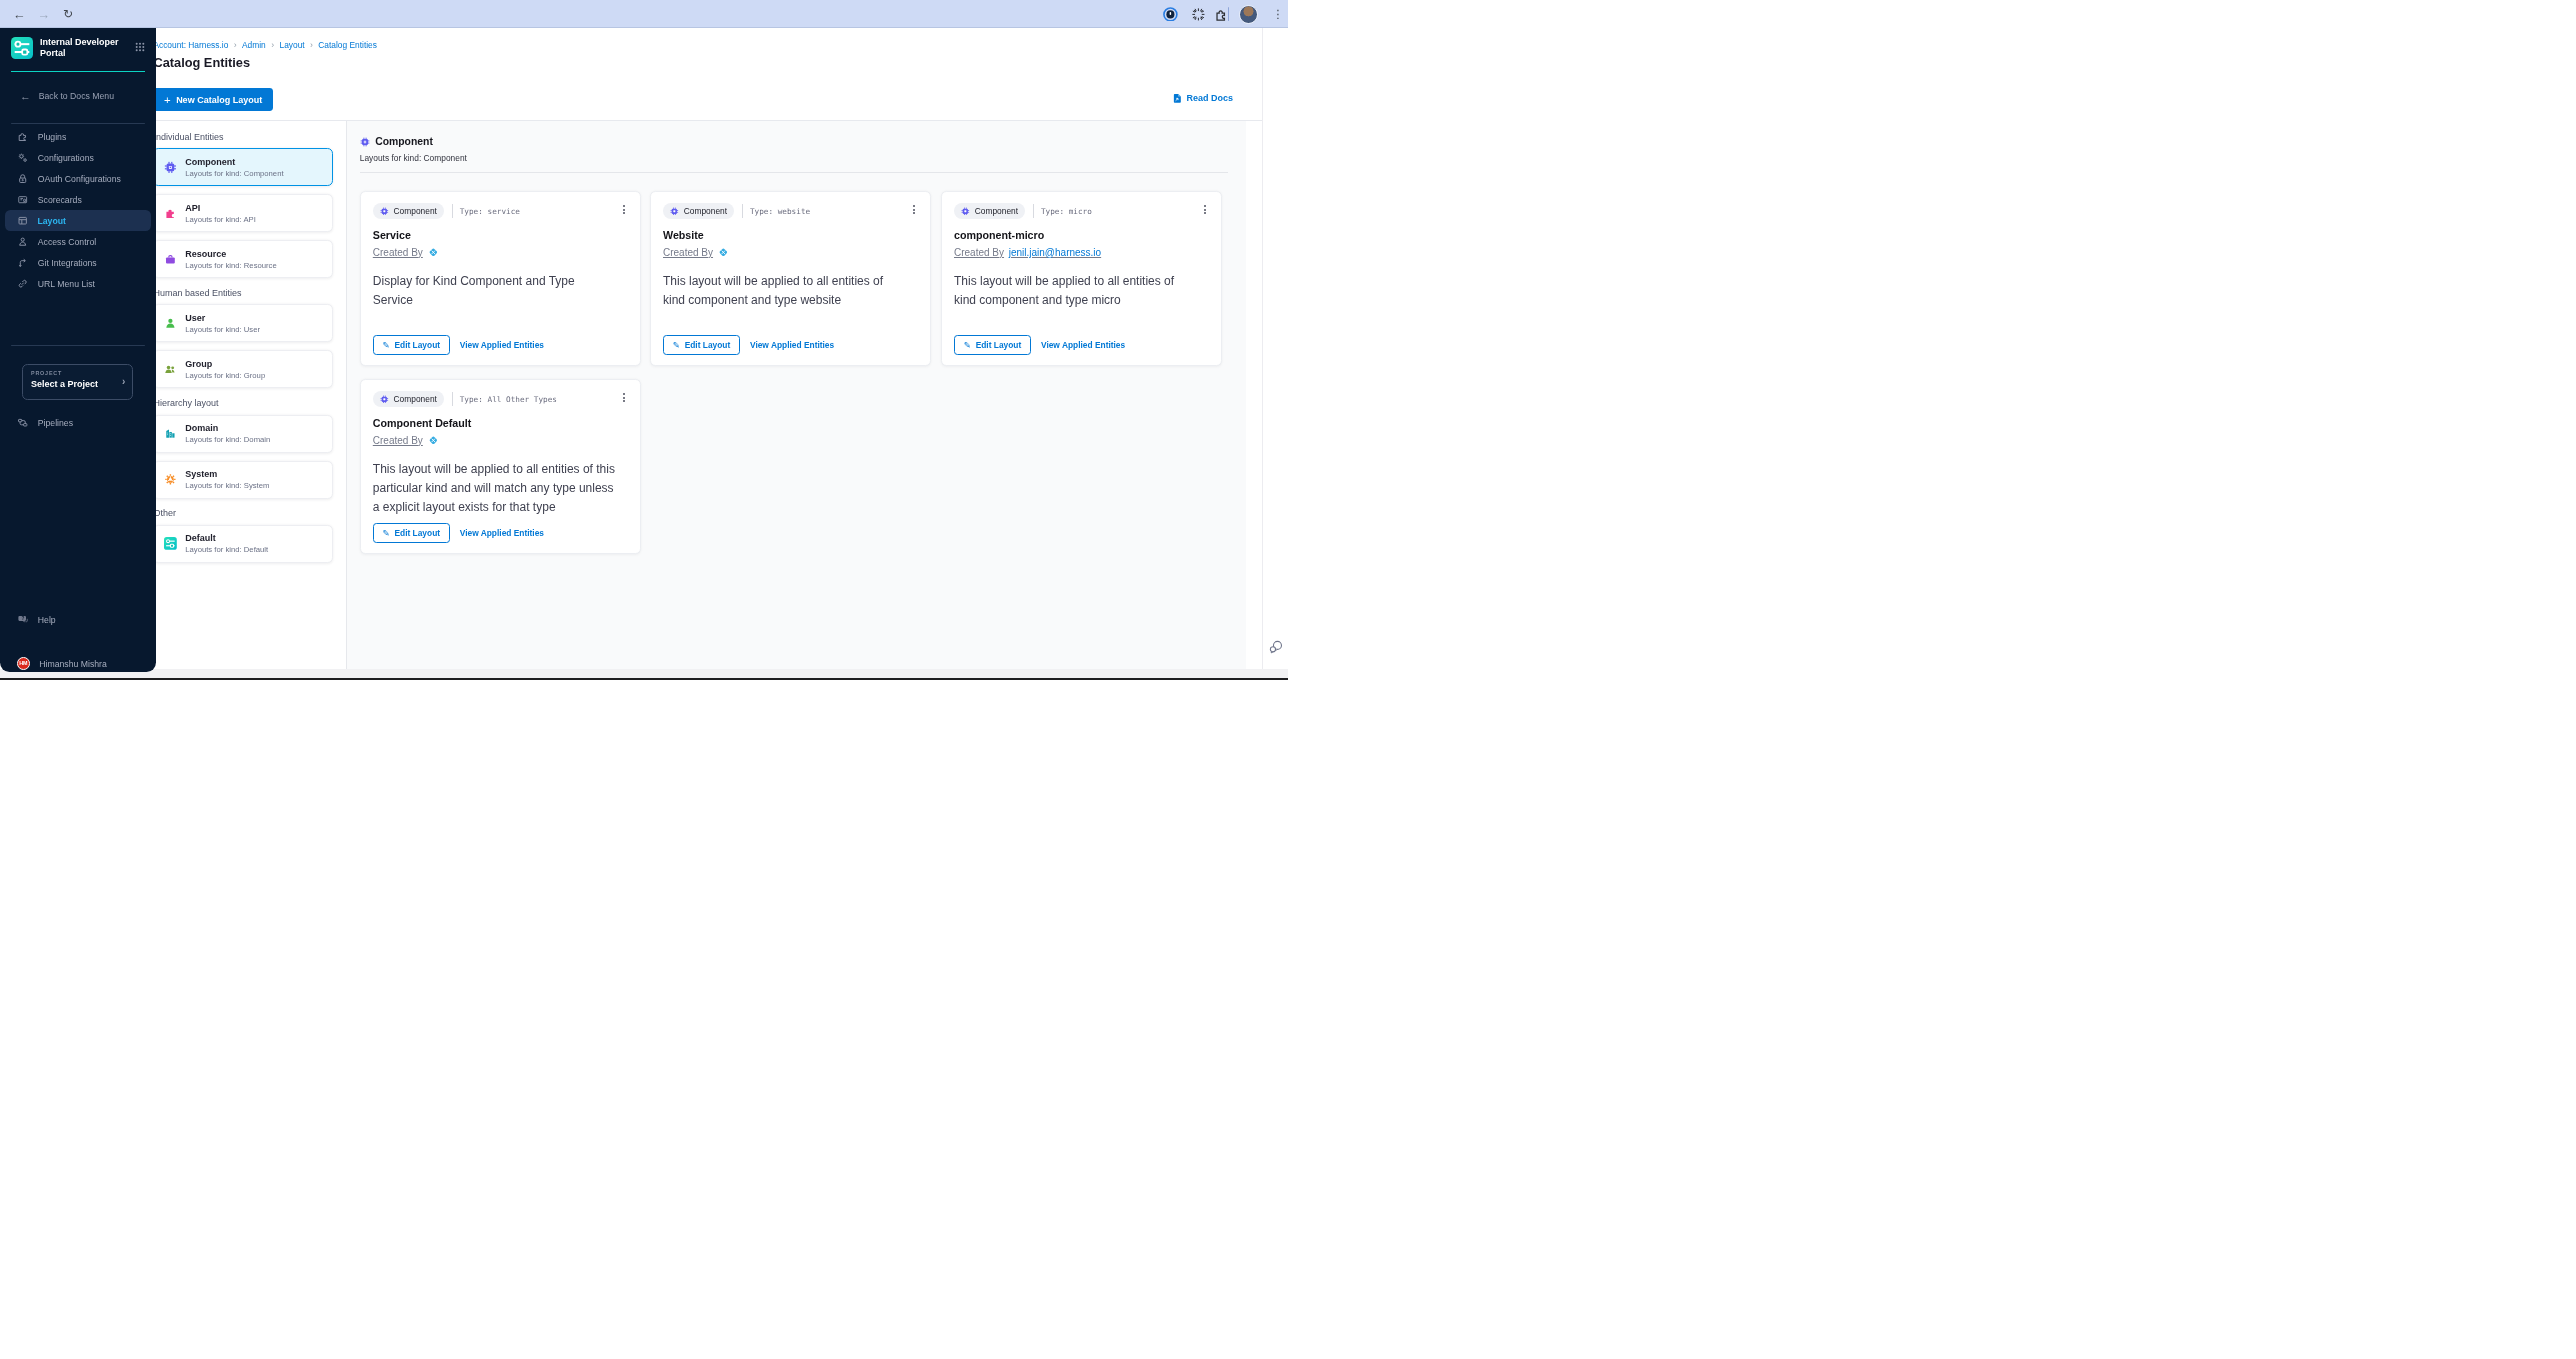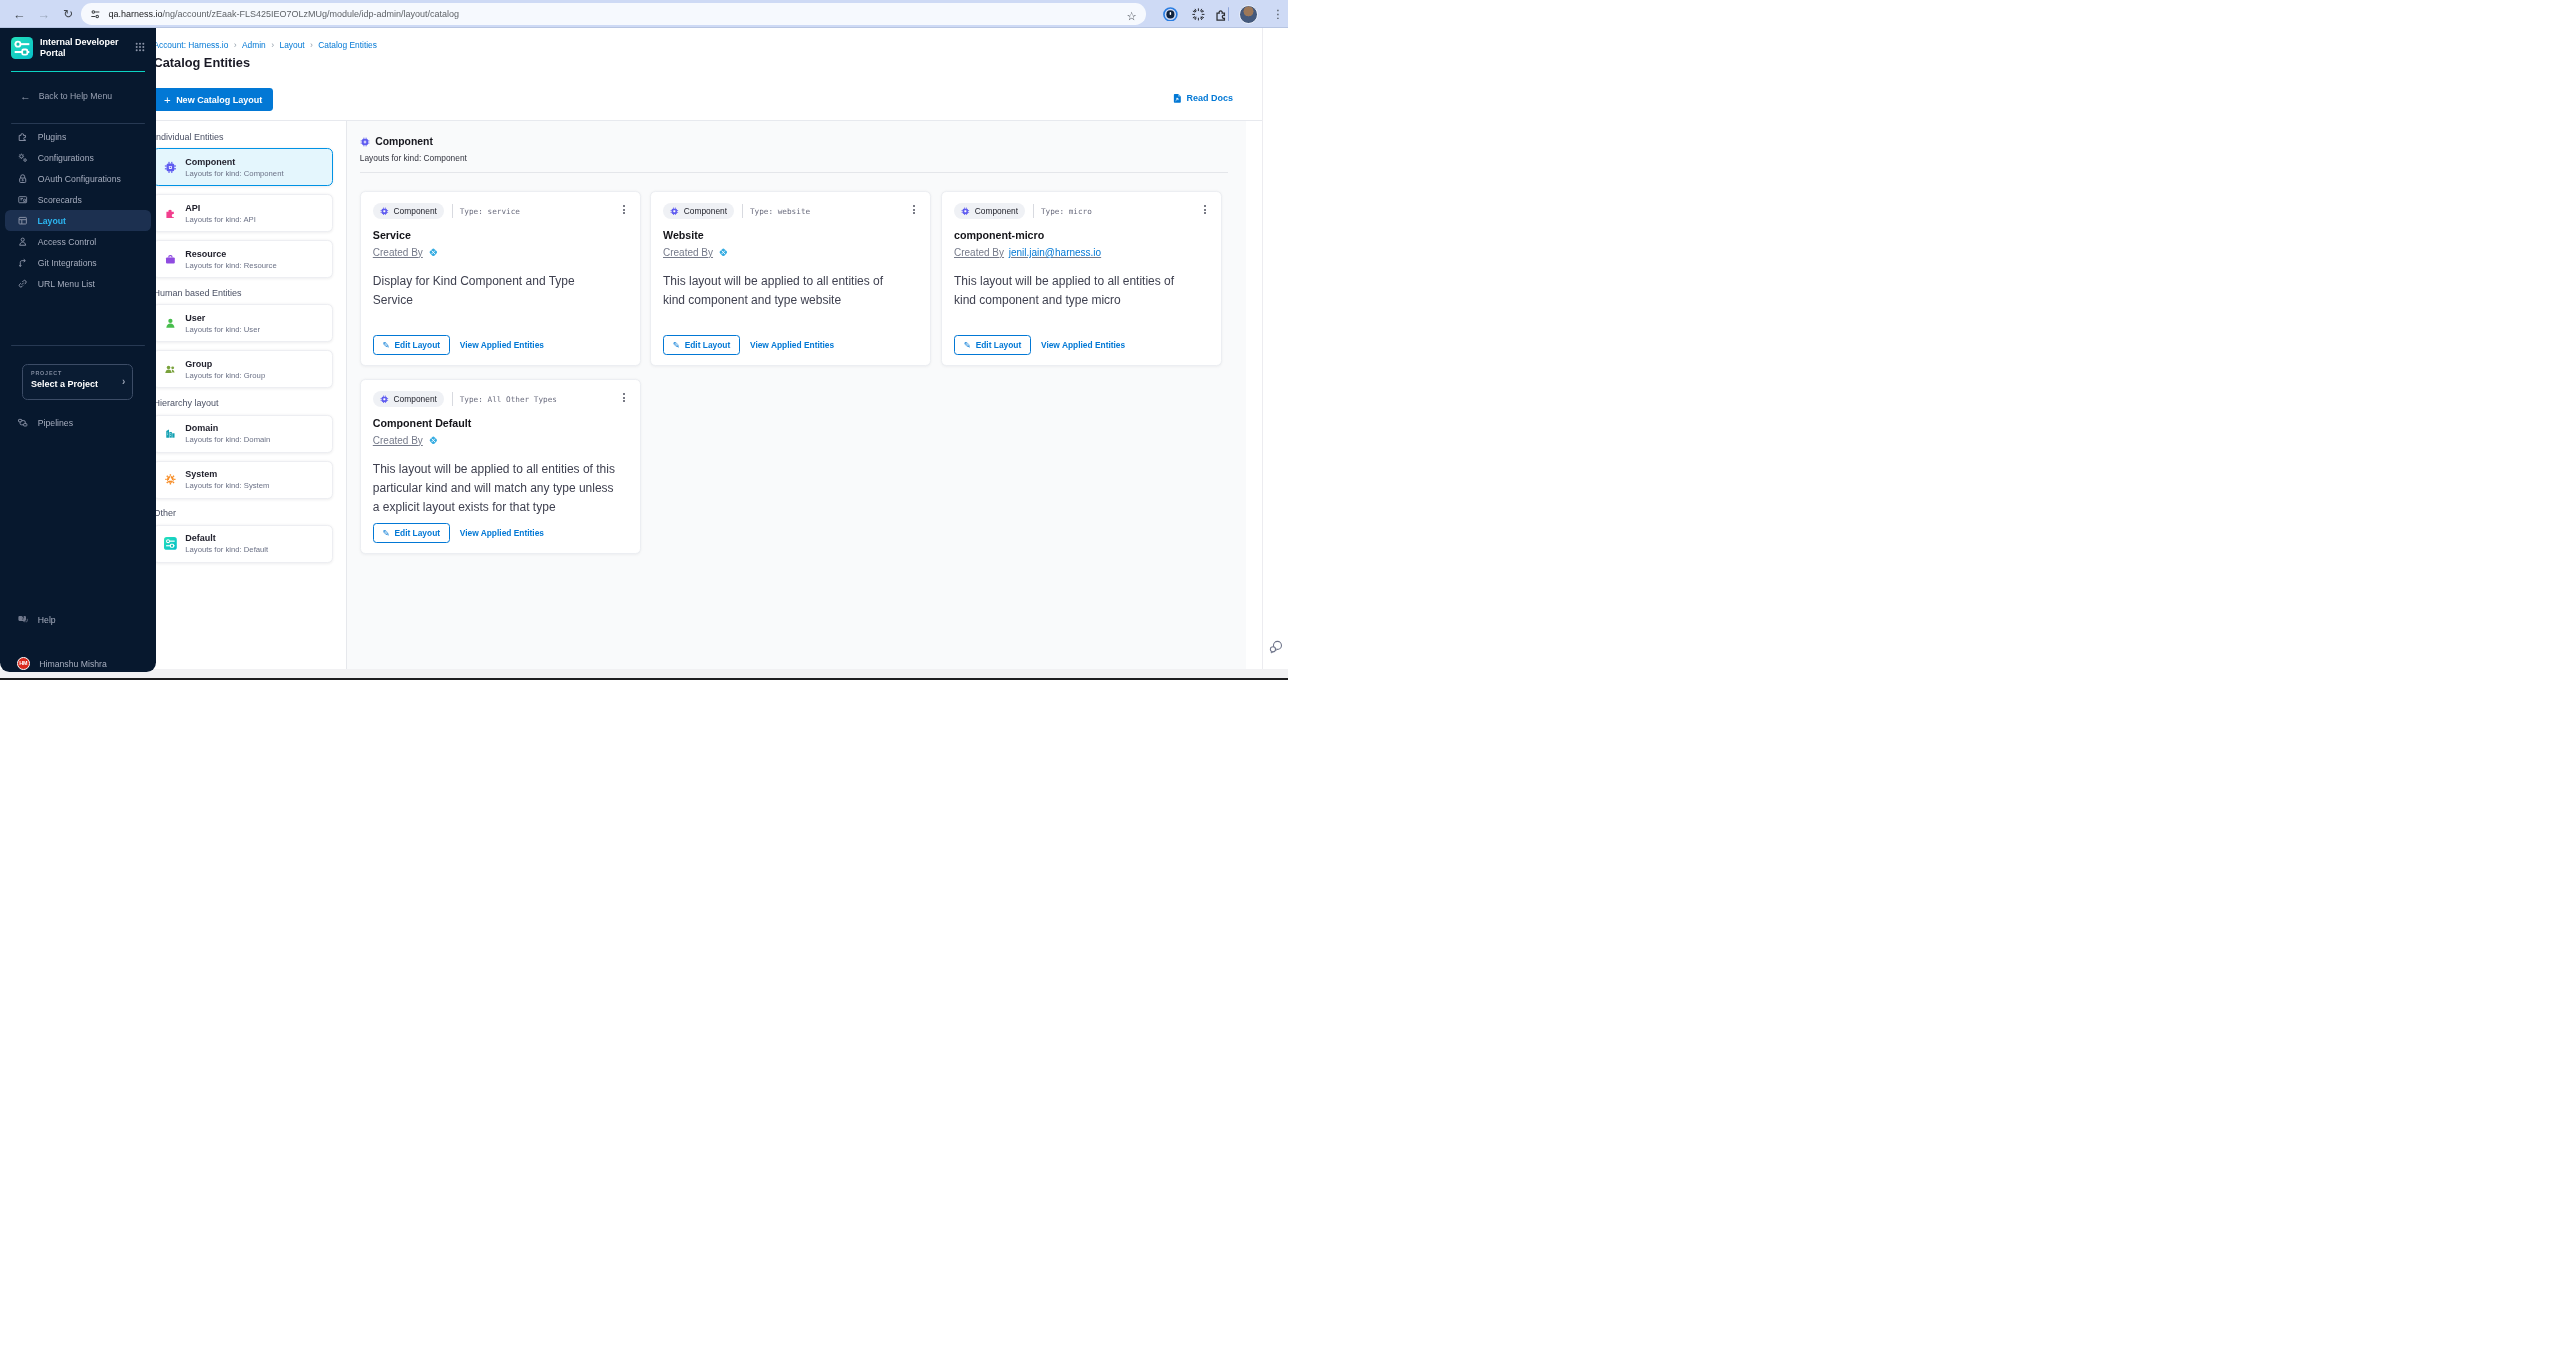--- a/index.html
+++ b/index.html
@@ -99,31 +99,20 @@
   .bottom-edge { position:absolute; left:0; top:678px; width:1288px; height:2px; background:#1d1d1f; }
 </style>
 </head>
 <body>
 
 <div class="toolbar">
   <div class="tb-ico tb-back">←</div>
   <div class="tb-ico tb-fwd">→</div>
   <div class="tb-ico tb-re">↻</div>
 
-  <div class="url-pill">
-    <span class="tune">
-      <svg width="10.7" height="10.7" viewBox="0 0 16 16" fill="none" stroke="#3c4043" stroke-width="1.5">
-        <circle cx="5" cy="4.6" r="1.9"></circle>
-          <path d="M7.6 4.6H14M2 11.2h6"></path>
-          <circle cx="10.8" cy="11.2" r="1.9"></circle>
-      </svg>
-    </span>
-    <span class="url-text"><span class="url-host">qa.harness.io</span><span class="url-path">/ng/account/zEaak-FLS425IEO7OLzMUg/module/idp-admin/layout/catalog</span></span>
-    <span class="pill-star">☆</span>
-  </div>
 
   <span class="ext-ico" style="left:1163px;">
     <svg width="14.8" height="14.8" viewBox="0 0 22 22">
       <circle cx="11" cy="11" r="9.6" fill="none" stroke="#2a7de1" stroke-width="2.4"></circle>
       <circle cx="11" cy="11" r="6" fill="#10223c"></circle>
       <rect x="9.9" y="7.6" width="2.2" height="4.2" rx="1" fill="#ffffff"></rect>
     </svg>
   </span>
   <span class="ext-ico" style="left:1191px;">
     <svg width="14.8" height="14.8" viewBox="0 0 22 22" stroke="#1f2125" stroke-width="1.4">
@@ -172,21 +161,21 @@
         <circle cx="2.5" cy="12.5" r="1.5"></circle>
           <circle cx="7.5" cy="12.5" r="1.5"></circle>
           <circle cx="12.5" cy="12.5" r="1.5"></circle>
       </svg>
     </span>
   </div>
   <div class="teal-rule"></div>
 
   <div class="back-row">
     <span class="arr">←</span>
-    <span>Back to Help Menu</span>
+    <span>Back to Docs Menu</span>
   </div>
   <div class="side-div" style="top:95px;"></div>
 
   <div class="nav">
     <div class="nav-item">
       <span class="nico">
         <svg viewBox="0 0 18 18" fill="none" stroke="currentColor" stroke-width="1.5">
             <path d="M3.5 7h2.8a2.1 2.1 0 1 1 4 0h3.2v3.1a2.1 2.1 0 1 0 0 4V15H3.5z"></path>
           </svg>
       </span>

